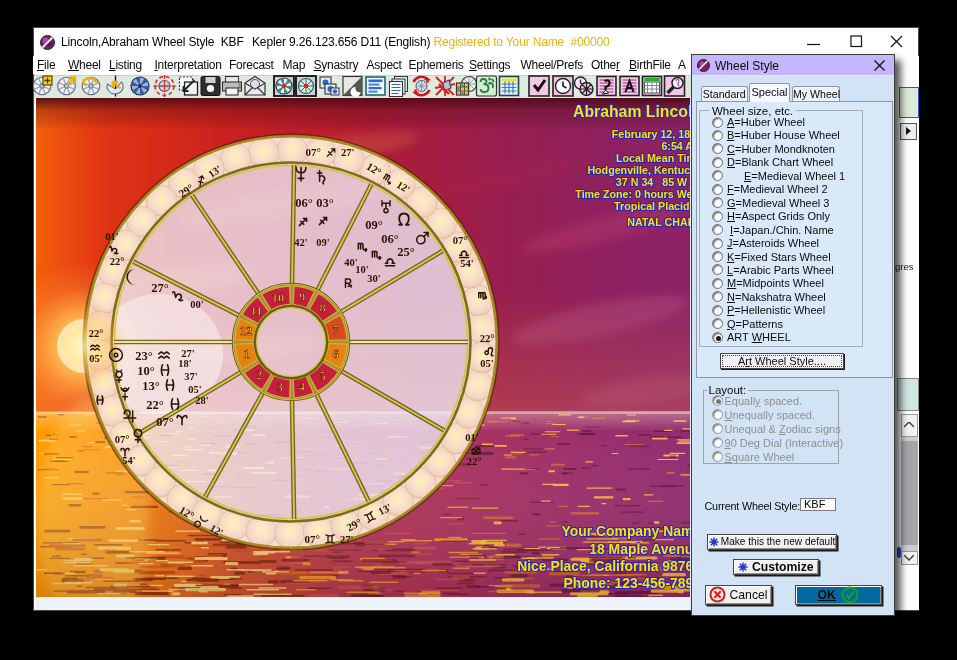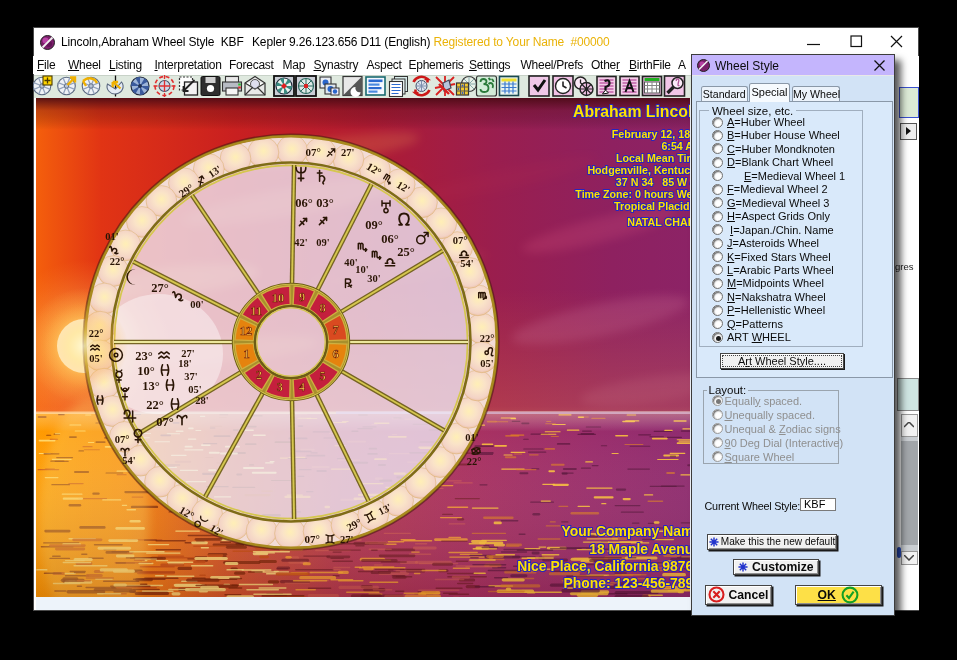--- a/index.html
+++ b/index.html
@@ -1498,26 +1498,26 @@
         <path d="M0,-5 L0,5 M-5,0 L5,0 M-3.5,-3.5 L3.5,3.5 M-3.5,3.5 L3.5,-3.5" stroke="#2233cc" stroke-width="1.6"></path>
       </svg>
       <span>Make this the new default</span>
     </div>
  <div style="background:#f1f1f1;border:1px solid #454545;box-shadow:1.5px 1.5px 0 #1a1a1a,inset 1px 1px 0 #fff,inset -1px -1px 0 #909090;display:flex;align-items:center;justify-content:center;position:absolute;left:40.5px;top:503.5px;width:86.5px;height:16px;font-size:12.2px;font-weight:bold;gap:4px">
       <svg width="10" height="10" viewBox="-5.5 -5.5 11 11" style="vertical-align:-1px;flex:none">
         <path d="M0,-5 L0,5 M-5,0 L5,0 M-3.5,-3.5 L3.5,3.5 M-3.5,3.5 L3.5,-3.5" stroke="#2233cc" stroke-width="1.6"></path>
       </svg>
       <span>Customize</span>
     </div>
- <div style="background:#f1f1f1;border:1px solid #454545;box-shadow:1.5px 1.5px 0 #1a1a1a,inset 1px 1px 0 #fff,inset -1px -1px 0 #909090;display:flex;align-items:center;justify-content:center;position:absolute;left:12.5px;top:529.5px;width:67px;height:20.5px;font-size:12.2px;font-weight:bold;gap:4px">
+ <div style="background:#f1f1f1;border:1px solid #454545;box-shadow:1.5px 1.5px 0 #1a1a1a,inset 1px 1px 0 #fff,inset -1px -1px 0 #909090;display:flex;align-items:center;justify-content:center;position:absolute;left:12.5px;top:529.5px;width:67px;height:20.5px;font-size:12.2px;font-weight:normal;gap:4px">
       <svg width="17" height="17" viewBox="-8.5 -8.5 17 17" style="vertical-align:-4px">
         <circle r="7" fill="none" stroke="#d81e1e" stroke-width="2.1"></circle>
         <path d="M-3.2,-3.2 L3.2,3.2 M-3.2,3.2 L3.2,-3.2" stroke="#d81e1e" stroke-width="2.1"></path>
       </svg>
       <span>Cancel</span>
     </div>
- <div style="background:#fde047;border:1px solid #454545;box-shadow:1.5px 1.5px 0 #1a1a1a,inset 1px 1px 0 #fff,inset -1px -1px 0 #909090;display:flex;align-items:center;justify-content:center;position:absolute;left:103px;top:529.5px;width:86.5px;height:20.5px;font-size:12.2px;font-weight:bold;gap:5px">
+ <div style="background:#0369a1;border:1px solid #454545;box-shadow:1.5px 1.5px 0 #1a1a1a,inset 1px 1px 0 #fff,inset -1px -1px 0 #909090;display:flex;align-items:center;justify-content:center;position:absolute;left:103px;top:529.5px;width:86.5px;height:20.5px;font-size:12.2px;font-weight:bold;gap:5px">
       <span style="text-decoration:underline">OK</span>
       <svg width="18" height="18" viewBox="-9 -9 18 18" style="vertical-align:-4px">
         <circle r="7.4" fill="none" stroke="#14a024" stroke-width="2.1"></circle>
         <path d="M-3.6,0.2 L-1,3 L3.6,-3.4" fill="none" stroke="#14a024" stroke-width="2.1"></path>
       </svg>
     </div>
 </div>
 </body></html>

